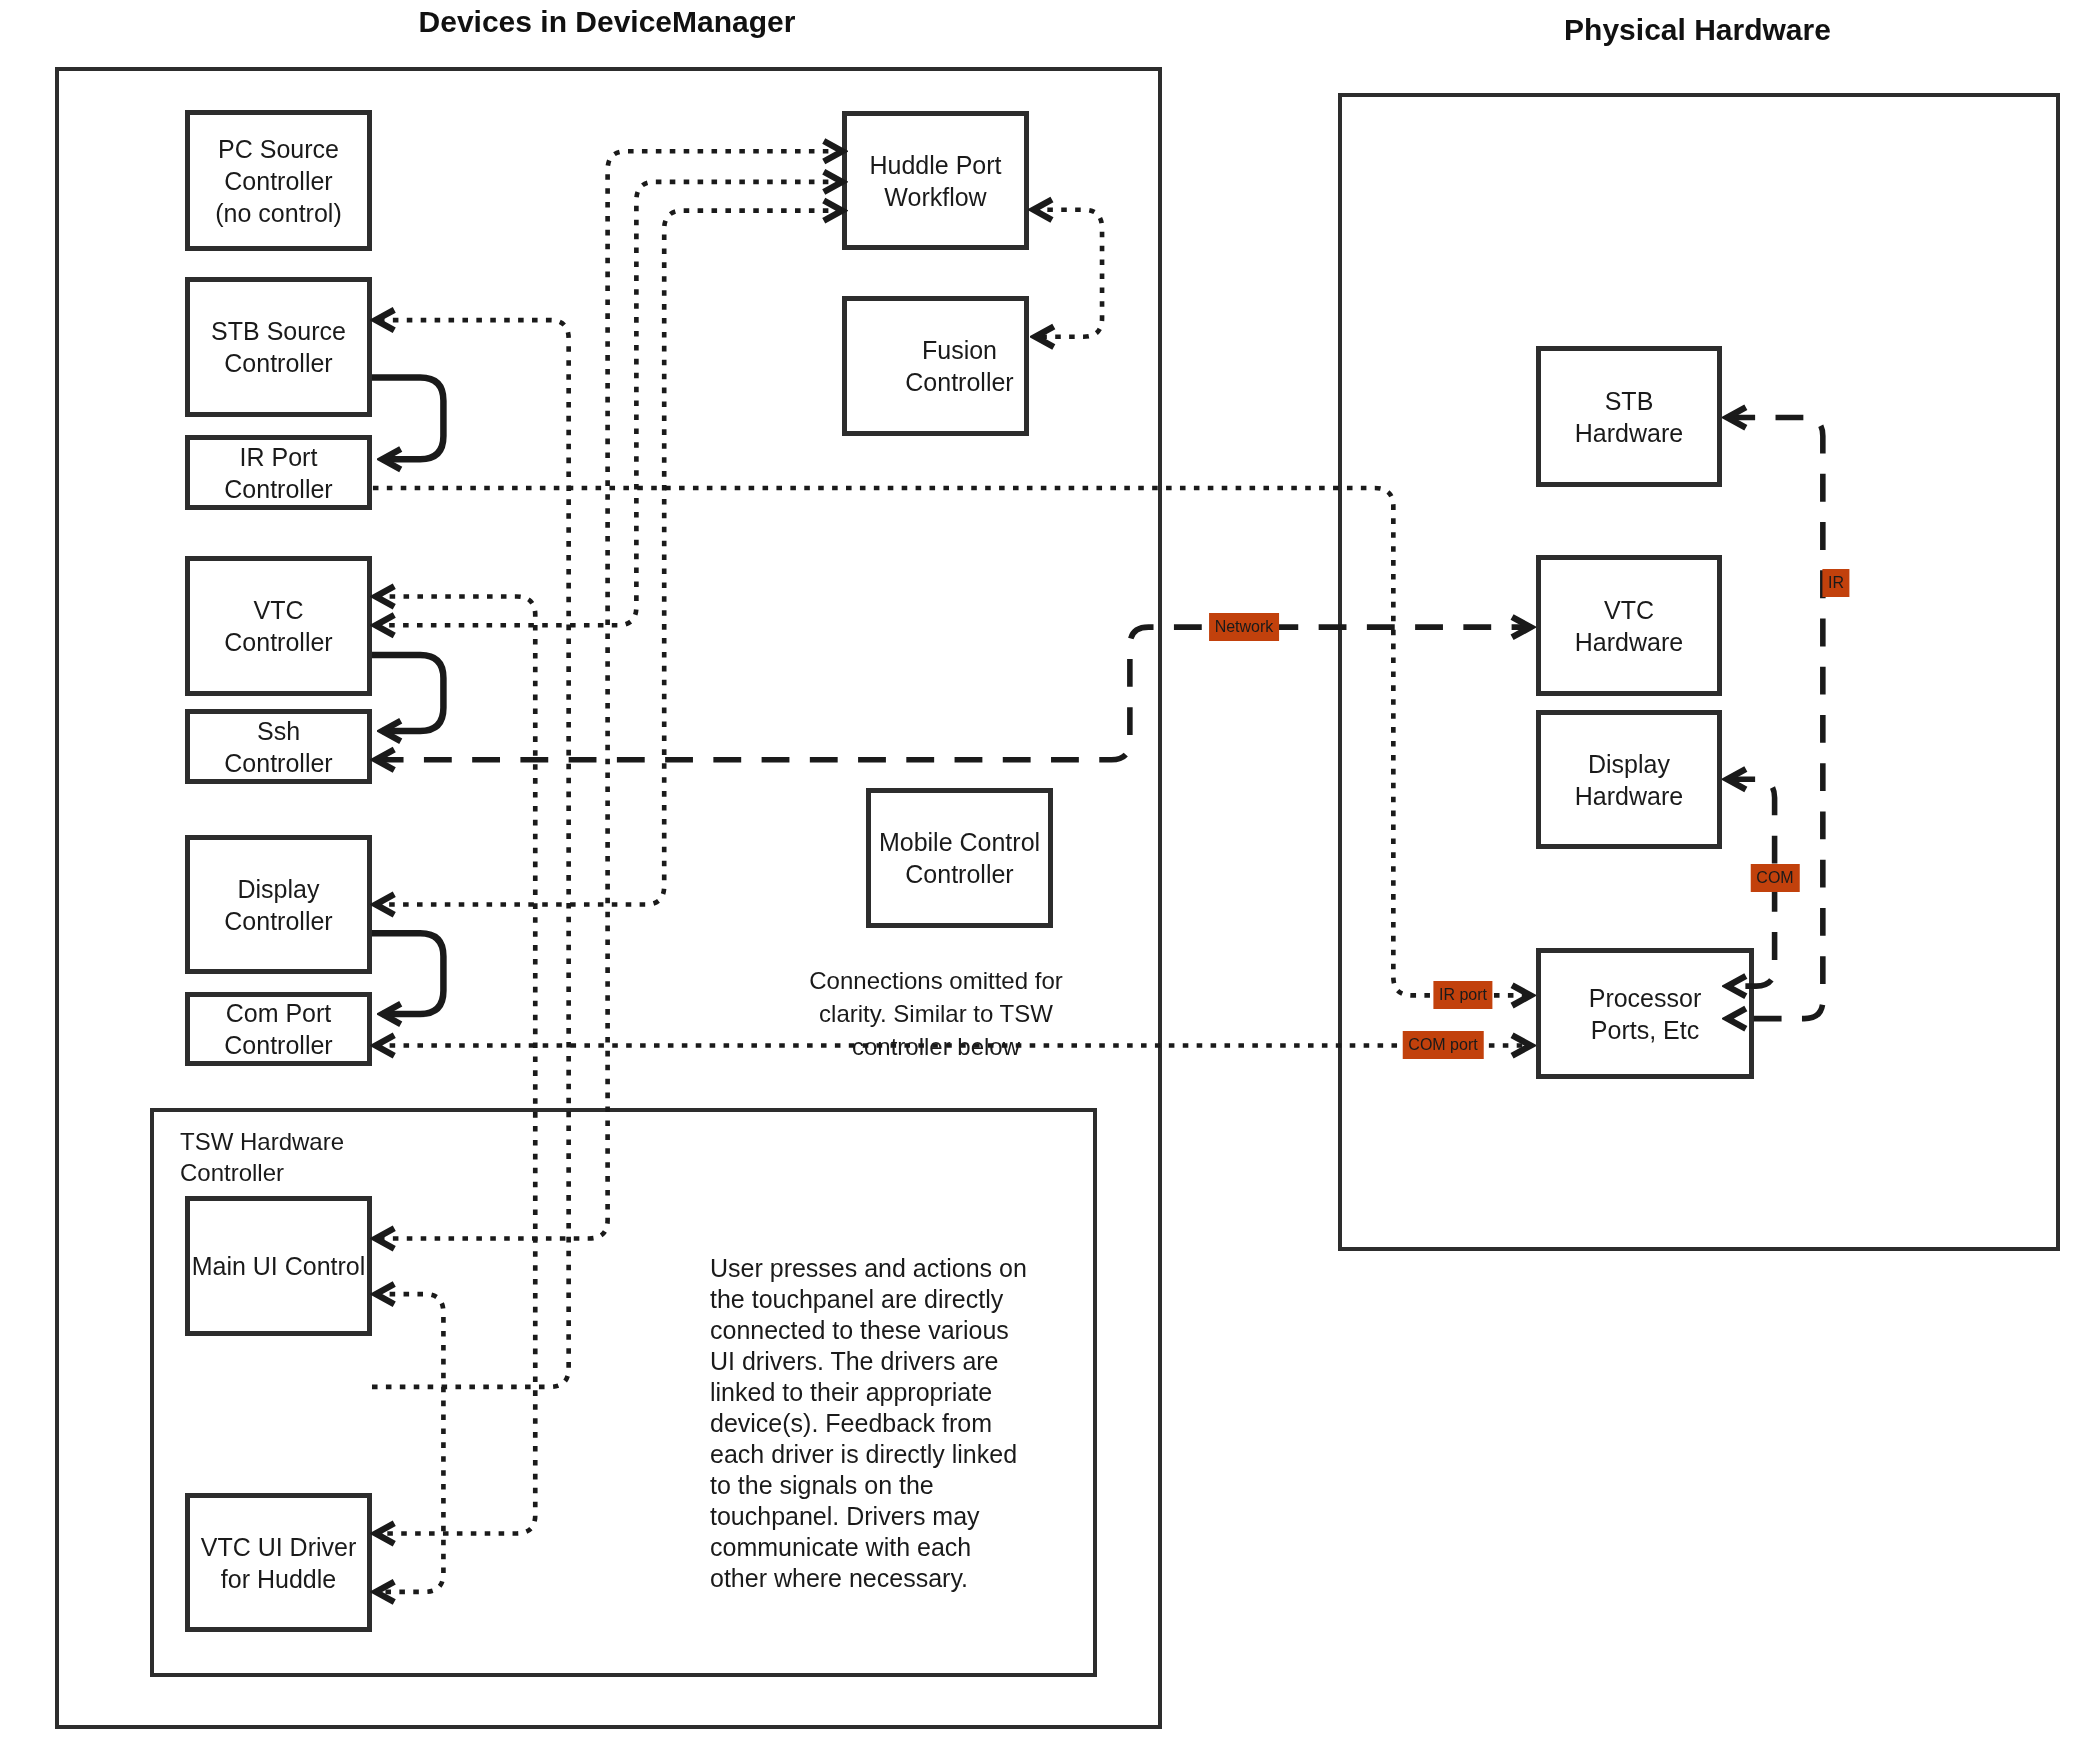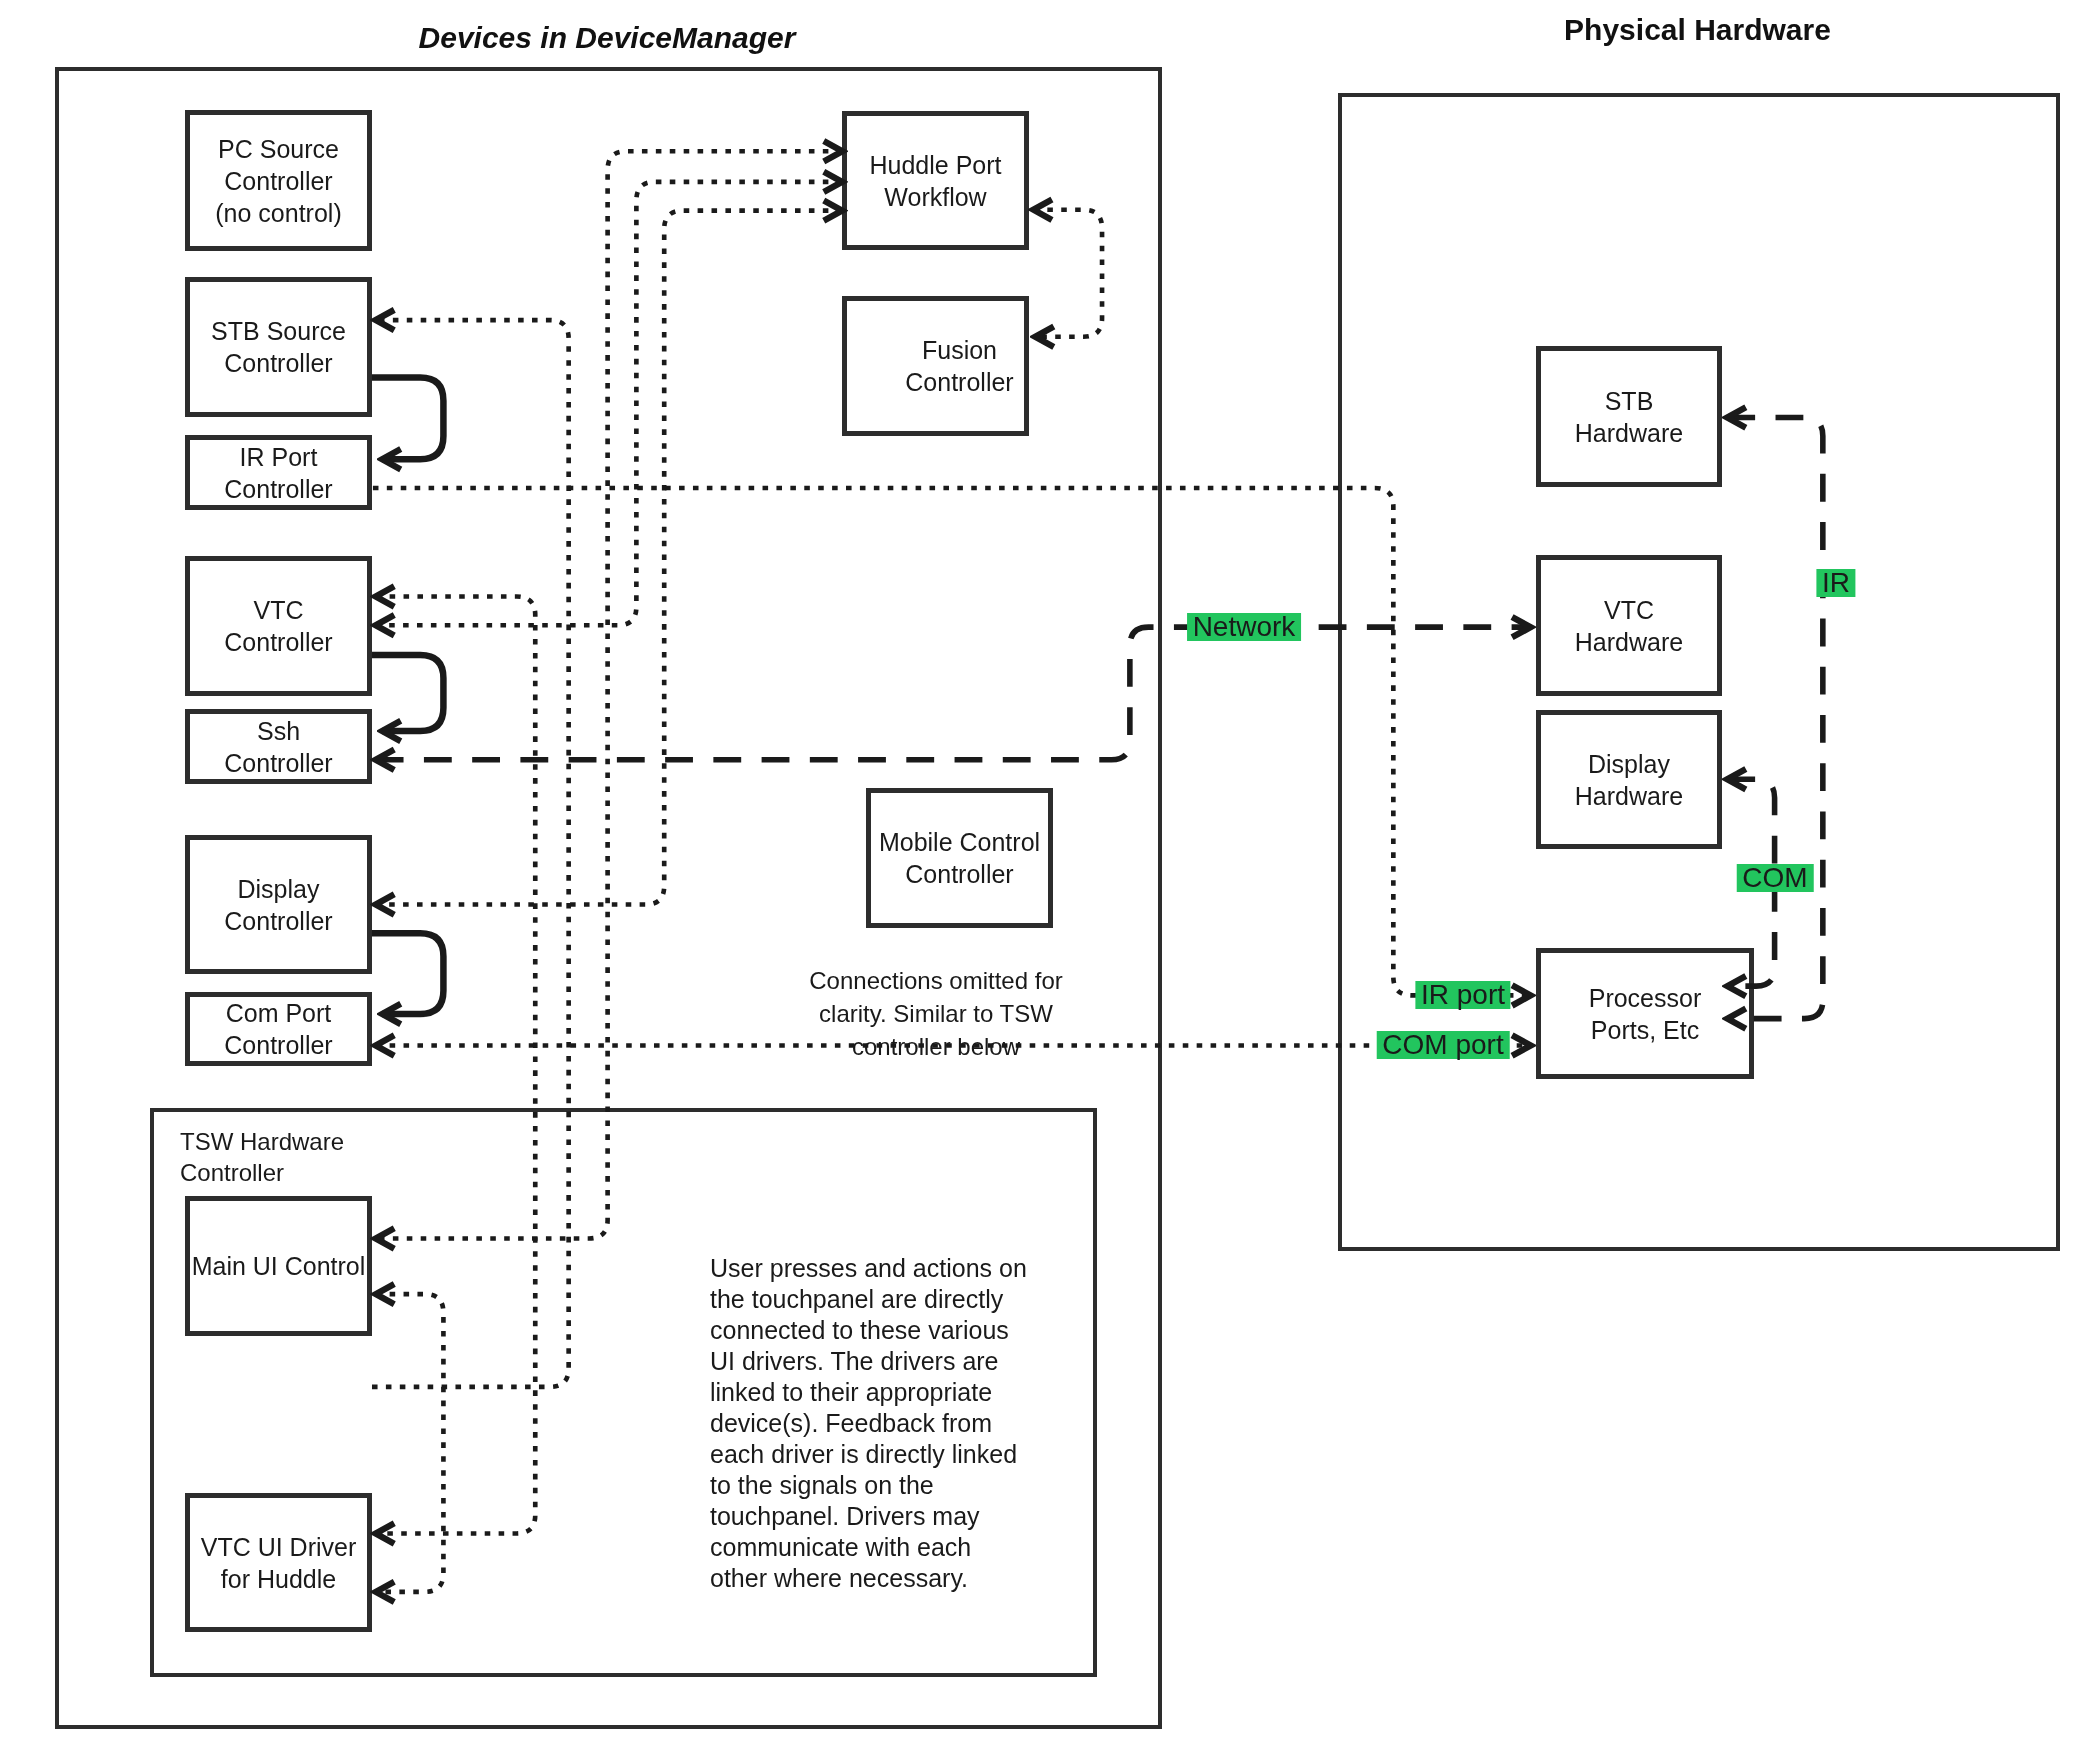--- a/index.html
+++ b/index.html
@@ -14,31 +14,31 @@
     text-align:center;font-size:25px;line-height:32px;box-sizing:border-box;z-index:2;
   }
   .title{
     position:absolute;font-size:30px;font-weight:bold;text-align:center;z-index:2;
     color:#111;
   }
   .freetext{position:absolute;z-index:2;font-size:25px;line-height:32px;margin-top:27px;}
   .centered{text-align:center;}
   svg.wires{position:absolute;left:0;top:0;z-index:3;pointer-events:none;}
   .wirelabel{
-    position:absolute;z-index:4;background:#22c55e;font-size:28px;line-height:28px;
+    position:absolute;z-index:4;background:#c2410c;font-size:16px;line-height:28px;
     padding:0 5.6px;white-space:nowrap;transform:translate(-50%,-50%);
   }
   .tswlabel{position:absolute;z-index:2;font-size:24px;line-height:31px;}
 </style>
 </head>
 <body>
 
 <div class="stage">
 
-  <div class="title" style="left:55px;top:21px;width:1104px;font-style:italic;">Devices in DeviceManager</div>
+  <div class="title" style="left:55px;top:5px;width:1104px;">Devices in DeviceManager</div>
   <div class="title" style="left:1338px;top:13px;width:719px;">Physical Hardware</div>
 
   <div class="container" style="left:55px;top:67px;width:1099px;height:1654px;"></div>
   <div class="container" style="left:1338px;top:93px;width:714px;height:1150px;"></div>
   <div class="container" style="left:150px;top:1108px;width:939px;height:561px;"></div>
 
   <div class="tswlabel" style="left:180px;top:1126px;">
     <div>TSW Hardware</div>
     <div>Controller</div>
   </div>

